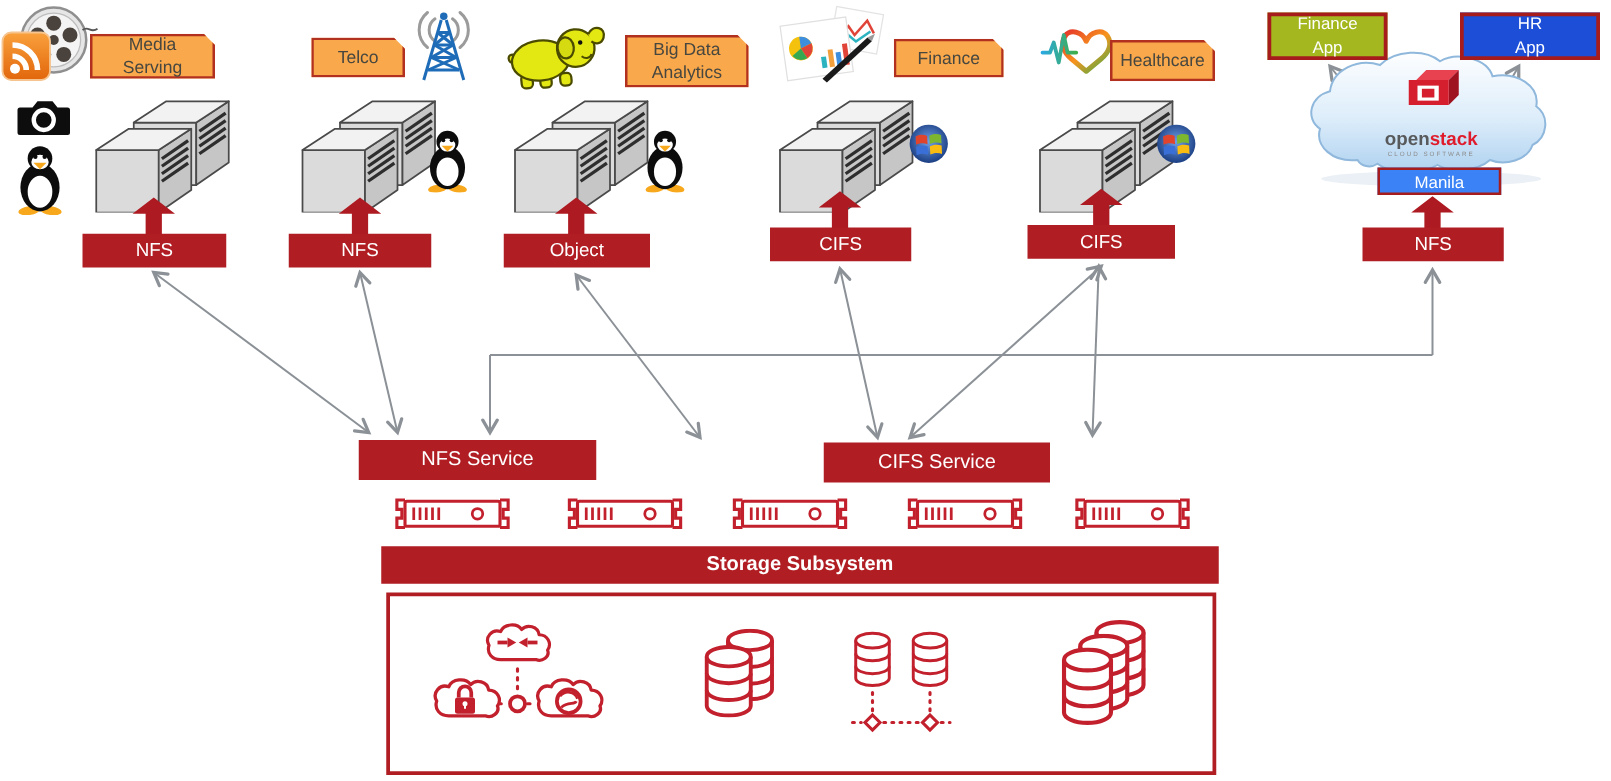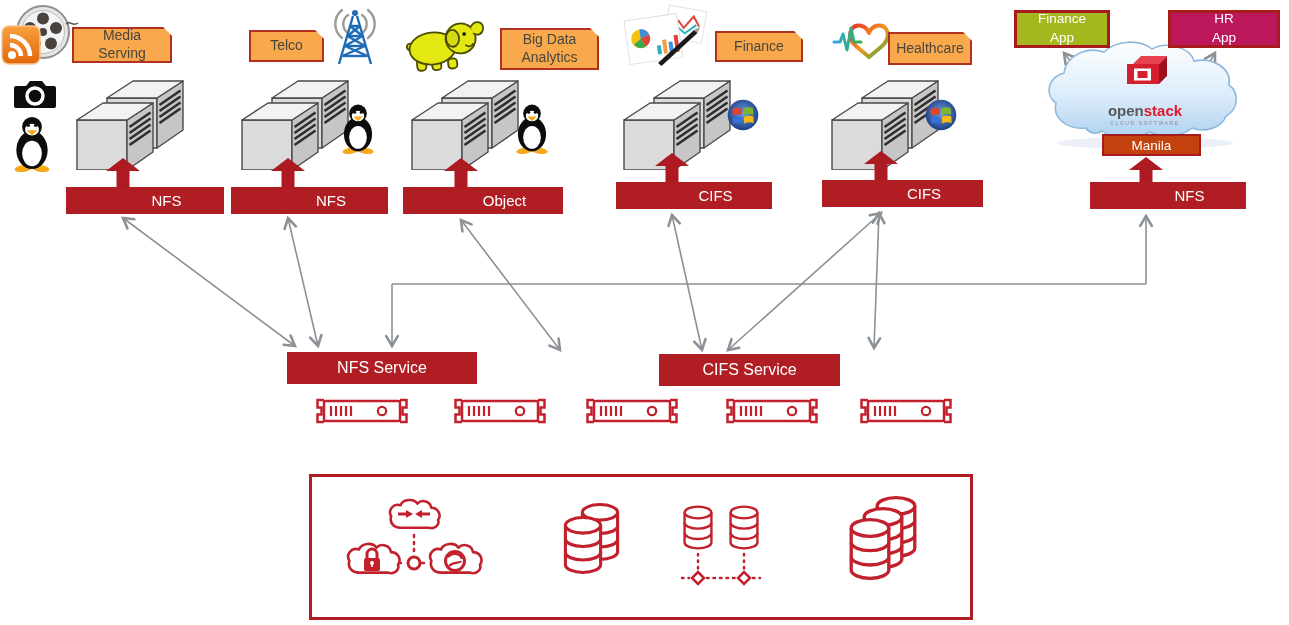--- a/index.html
+++ b/index.html
@@ -1,30 +1,30 @@
 <!DOCTYPE html>
 <html><head>
 <meta charset="utf-8">
 <style>
   html,body{margin:0;padding:0;background:#fff;}
   #canvas{position:relative;width:1289px;height:625px;background:#fff;
           font-family:"Liberation Sans",sans-serif;overflow:hidden;}
   #art{position:absolute;left:0;top:0;}
   .bar{position:absolute;background:#B01E24;color:#fff;display:flex;
        align-items:center;justify-content:center;white-space:nowrap;}
-  .proto{font-size:15px;height:27px;padding-left:43px;}
+  .proto{font-size:15px;height:27px;}
   .svc{font-size:16px;height:32px;}
   .tab{position:absolute;background:#F9A84B;border:2px solid #B2301F;color:#474740;
        display:flex;flex-direction:column;align-items:center;justify-content:center;
        text-align:center;font-size:14px;line-height:1.28;box-sizing:border-box;
        clip-path:polygon(0 0,calc(100% - 9px) 0,100% 9px,100% 100%,0 100%);}
   .appbox{position:absolute;border:3px solid #A61C1C;color:#fff;font-size:13.5px;
        line-height:1.4;display:flex;flex-direction:column;align-items:center;
        justify-content:center;text-align:center;box-sizing:border-box;}
-  #manila{position:absolute;background:#c2410c;border:2px solid #A61C1C;color:#fff;
+  #manila{position:absolute;background:#3b82f6;border:2px solid #A61C1C;color:#fff;
        font-size:13.5px;display:flex;align-items:center;justify-content:center;
        box-sizing:border-box;}
   #storage-bar{position:absolute;background:#B01E24;color:#fff;font-size:16px;
        font-weight:600;display:flex;align-items:center;justify-content:center;height:30px;}
   #storage-body{position:absolute;background:transparent;border:3px solid #B01E24;
        box-sizing:border-box;}
 </style>
 </head>
 <body>
 
@@ -348,32 +348,33 @@
   <span>Finance</span>
 </div>
 <div class="tab" style="left:888px;top:32px;width:84px;height:33px">
   <span>Healthcare</span>
 </div>
 
 <div class="appbox" style="left:1014px;top:10px;width:96px;height:38px;background:#A4B71E">
   <span>Finance</span>
   <span>App</span>
 </div>
-<div class="appbox" style="left:1168px;top:10px;width:112px;height:38px;background:#be185d">
+<div class="appbox" style="left:1168px;top:10px;width:112px;height:38px;background:#1d4ed8">
   <span>HR</span>
   <span>App</span>
 </div>
 
 <div id="manila" style="left:1102px;top:134px;width:99px;height:22px">Manila</div>
 
 <div class="bar proto" style="left:66px;top:187px;width:115px">NFS</div>
 <div class="bar proto" style="left:231px;top:187px;width:114px">NFS</div>
 <div class="bar proto" style="left:403px;top:187px;width:117px">Object</div>
 <div class="bar proto" style="left:616px;top:182px;width:113px">CIFS</div>
 <div class="bar proto" style="left:822px;top:180px;width:118px">CIFS</div>
 <div class="bar proto" style="left:1090px;top:182px;width:113px">NFS</div>
 
 <div class="bar svc" style="left:287px;top:352px;width:190px">NFS Service</div>
 <div class="bar svc" style="left:659px;top:354px;width:181px">CIFS Service</div>
 
+<div id="storage-bar" style="left:305px;top:437px;width:670px">Storage Subsystem</div>
 <div id="storage-body" style="left:309px;top:474px;width:664px;height:146px"></div>
 
 </div>
 
 </body></html>

